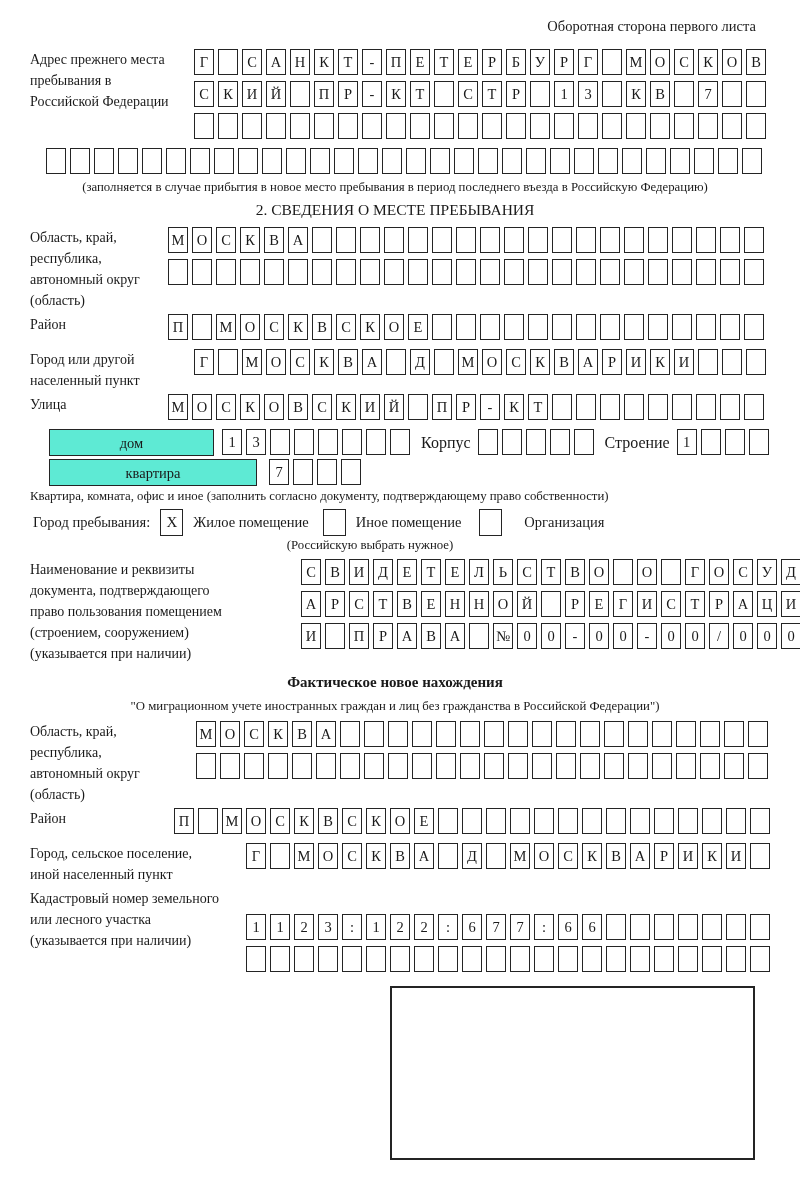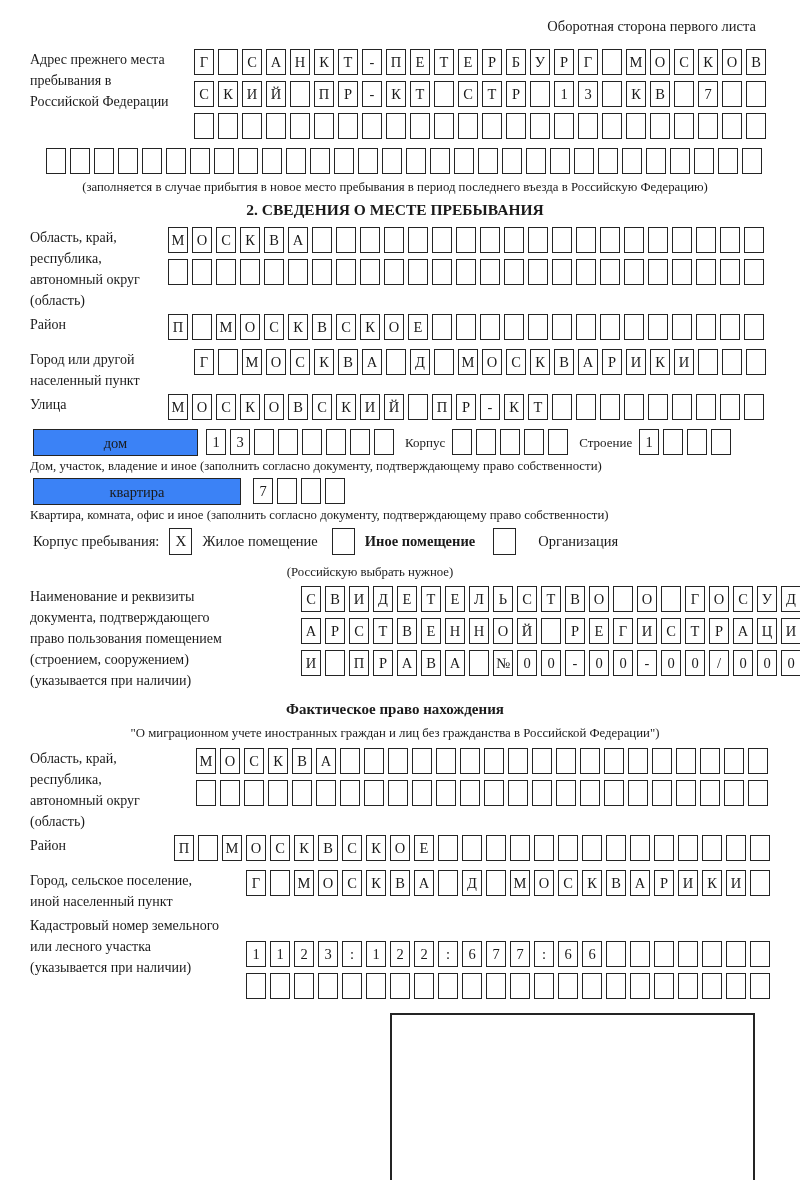--- a/index.html
+++ b/index.html
@@ -14,27 +14,27 @@
   .flabel{flex:none;font-size:14px;line-height:1.5;padding-right:6px;box-sizing:border-box;}
   .rows{flex:none;}
   .cellrow{white-space:nowrap;height:27px;margin-bottom:5px;line-height:0;padding-left:16px;}
   .cell{
     display:inline-flex;box-sizing:border-box;width:20px;height:26px;
     border:1.6px solid #242424;margin-right:4px;
     align-items:center;justify-content:center;
     font-size:14.5px;line-height:normal;vertical-align:top;background:#fff;
   }
   .note{text-align:center;font-size:12.8px;margin:1px 0 4px 0;}
-  .sec-title{text-align:center;font-weight:bold;font-size:15.5px;margin:6px 0 8px 0;}
+  .sec-title{text-align:center;font-weight:normal;font-size:15.5px;margin:6px 0 8px 0;}
   .labelbox{
     display:inline-flex;box-sizing:border-box;height:27px;border:1.6px solid #242424;
-    align-items:center;justify-content:center;font-size:14.5px;background:#3b82f6;vertical-align:top;
+    align-items:center;justify-content:center;font-size:14.5px;background:#5eead4;vertical-align:top;margin-left:16px;
   }
   .inline-row{white-space:nowrap;line-height:0;margin:2px 0 3px 3px;}
-  .inline-lbl{display:inline-flex;height:27px;align-items:center;font-size:13px;line-height:normal;margin:0 7px;vertical-align:top;}
+  .inline-lbl{display:inline-flex;height:27px;align-items:center;font-size:16px;line-height:normal;margin:0 7px;vertical-align:top;}
   .checkbox{
     display:inline-flex;box-sizing:border-box;width:23px;height:27px;border:1.6px solid #242424;
     align-items:center;justify-content:center;font-size:15px;line-height:normal;vertical-align:top;background:#fff;
   }
   .mesto-row{white-space:nowrap;line-height:0;margin:5px 0 2px 3px;}
   .mesto-lbl{display:inline-flex;height:27px;align-items:center;font-size:14.5px;line-height:normal;vertical-align:top;}
   .mesto-note{width:300px;margin-left:190px;text-align:center;font-size:12.8px;margin-top:0;margin-bottom:6px;}
   .fact-title{text-align:center;font-weight:bold;font-size:15px;margin:10px 0 8px 0;}
   .fact-note{text-align:center;font-size:12.8px;margin:0 0 3px 0;}
   .stamp-wrap{margin-left:360px;width:370px;margin-top:8px;}
@@ -86,42 +86,41 @@
   <div class="field">
     <div class="flabel" style="width:122px;">Улица</div>
     <div class="rows">
         <div class="cellrow"><span class="cell">М</span><span class="cell">О</span><span class="cell">С</span><span class="cell">К</span><span class="cell">О</span><span class="cell">В</span><span class="cell">С</span><span class="cell">К</span><span class="cell">И</span><span class="cell">Й</span><span class="cell"></span><span class="cell">П</span><span class="cell">Р</span><span class="cell">-</span><span class="cell">К</span><span class="cell">Т</span><span class="cell"></span><span class="cell"></span><span class="cell"></span><span class="cell"></span><span class="cell"></span><span class="cell"></span><span class="cell"></span><span class="cell"></span><span class="cell"></span></div>
       </div>
   </div>
 
   <div class="inline-row">
     <span class="labelbox" style="width:165px;">дом</span><span style="display:inline-block;width:8px;"></span><span><span class="cell">1</span><span class="cell">3</span><span class="cell"></span><span class="cell"></span><span class="cell"></span><span class="cell"></span><span class="cell"></span><span class="cell"></span></span><span class="inline-lbl">Корпус</span><span><span class="cell"></span><span class="cell"></span><span class="cell"></span><span class="cell"></span><span class="cell"></span></span><span class="inline-lbl">Строение</span><span><span class="cell">1</span><span class="cell"></span><span class="cell"></span><span class="cell"></span></span>
   </div>
-  <div class="note" style="text-align:left;margin-left:0;">Дом, участок, владение и иное (заполнить согласно документу, подтверждающему право собственности)</div>
 
   <div class="inline-row">
     <span class="labelbox" style="width:208px;">квартира</span><span style="display:inline-block;width:12px;"></span><span><span class="cell">7</span><span class="cell"></span><span class="cell"></span><span class="cell"></span></span>
   </div>
   <div class="note" style="text-align:left;margin-left:0;">Квартира, комната, офис и иное (заполнить согласно документу, подтверждающему право собственности)</div>
 
   <div class="mesto-row">
-    <span class="mesto-lbl" style="margin-right:10px;">Корпус пребывания:</span><span class="checkbox">X</span><span class="mesto-lbl" style="margin:0 14px 0 10px;">Жилое помещение</span><span class="checkbox"></span><span class="mesto-lbl" style="margin:0 18px 8px 10px;font-weight:bold;">Иное помещение</span><span class="checkbox"></span><span class="mesto-lbl" style="margin-left:22px;">Организация</span>
+    <span class="mesto-lbl" style="margin-right:10px;">Город пребывания:</span><span class="checkbox">X</span><span class="mesto-lbl" style="margin:0 14px 0 10px;">Жилое помещение</span><span class="checkbox"></span><span class="mesto-lbl" style="margin:0 18px 0 10px;">Иное помещение</span><span class="checkbox"></span><span class="mesto-lbl" style="margin-left:22px;">Организация</span>
   </div>
   <div class="mesto-note">(Российскую выбрать нужное)</div>
 
   <div class="field mb8">
     <div class="flabel" style="width:223px;">Наименование и реквизиты документа, подтверждающего право пользования помещением (строением, сооружением) (указывается при наличии)</div>
     <div class="rows">
       <div class="cellrow"><span class="cell">С</span><span class="cell">В</span><span class="cell">И</span><span class="cell">Д</span><span class="cell">Е</span><span class="cell">Т</span><span class="cell">Е</span><span class="cell">Л</span><span class="cell">Ь</span><span class="cell">С</span><span class="cell">Т</span><span class="cell">В</span><span class="cell">О</span><span class="cell"></span><span class="cell">О</span><span class="cell"></span><span class="cell">Г</span><span class="cell">О</span><span class="cell">С</span><span class="cell">У</span><span class="cell">Д</span></div>
       <div class="cellrow"><span class="cell">А</span><span class="cell">Р</span><span class="cell">С</span><span class="cell">Т</span><span class="cell">В</span><span class="cell">Е</span><span class="cell">Н</span><span class="cell">Н</span><span class="cell">О</span><span class="cell">Й</span><span class="cell"></span><span class="cell">Р</span><span class="cell">Е</span><span class="cell">Г</span><span class="cell">И</span><span class="cell">С</span><span class="cell">Т</span><span class="cell">Р</span><span class="cell">А</span><span class="cell">Ц</span><span class="cell">И</span></div>
       <div class="cellrow"><span class="cell">И</span><span class="cell"></span><span class="cell">П</span><span class="cell">Р</span><span class="cell">А</span><span class="cell">В</span><span class="cell">А</span><span class="cell"></span><span class="cell">№</span><span class="cell">0</span><span class="cell">0</span><span class="cell">-</span><span class="cell">0</span><span class="cell">0</span><span class="cell">-</span><span class="cell">0</span><span class="cell">0</span><span class="cell">/</span><span class="cell">0</span><span class="cell">0</span><span class="cell">0</span></div>
     </div>
   </div>
 
-  <div class="fact-title">Фактическое право нахождения</div>
+  <div class="fact-title">Фактическое новое нахождения</div>
   <div class="fact-note" style="margin-bottom:7px;">"О миграционном учете иностранных граждан и лиц без гражданства в Российской Федерации")</div>
 
   <div class="field">
     <div class="flabel" style="width:150px;">Область, край, республика, автономный округ (область)</div>
     <div class="rows">
       <div class="cellrow"><span class="cell">М</span><span class="cell">О</span><span class="cell">С</span><span class="cell">К</span><span class="cell">В</span><span class="cell">А</span><span class="cell"></span><span class="cell"></span><span class="cell"></span><span class="cell"></span><span class="cell"></span><span class="cell"></span><span class="cell"></span><span class="cell"></span><span class="cell"></span><span class="cell"></span><span class="cell"></span><span class="cell"></span><span class="cell"></span><span class="cell"></span><span class="cell"></span><span class="cell"></span><span class="cell"></span><span class="cell"></span></div>
       <div class="cellrow"><span class="cell"></span><span class="cell"></span><span class="cell"></span><span class="cell"></span><span class="cell"></span><span class="cell"></span><span class="cell"></span><span class="cell"></span><span class="cell"></span><span class="cell"></span><span class="cell"></span><span class="cell"></span><span class="cell"></span><span class="cell"></span><span class="cell"></span><span class="cell"></span><span class="cell"></span><span class="cell"></span><span class="cell"></span><span class="cell"></span><span class="cell"></span><span class="cell"></span><span class="cell"></span><span class="cell"></span></div>
     </div>
   </div>
 

